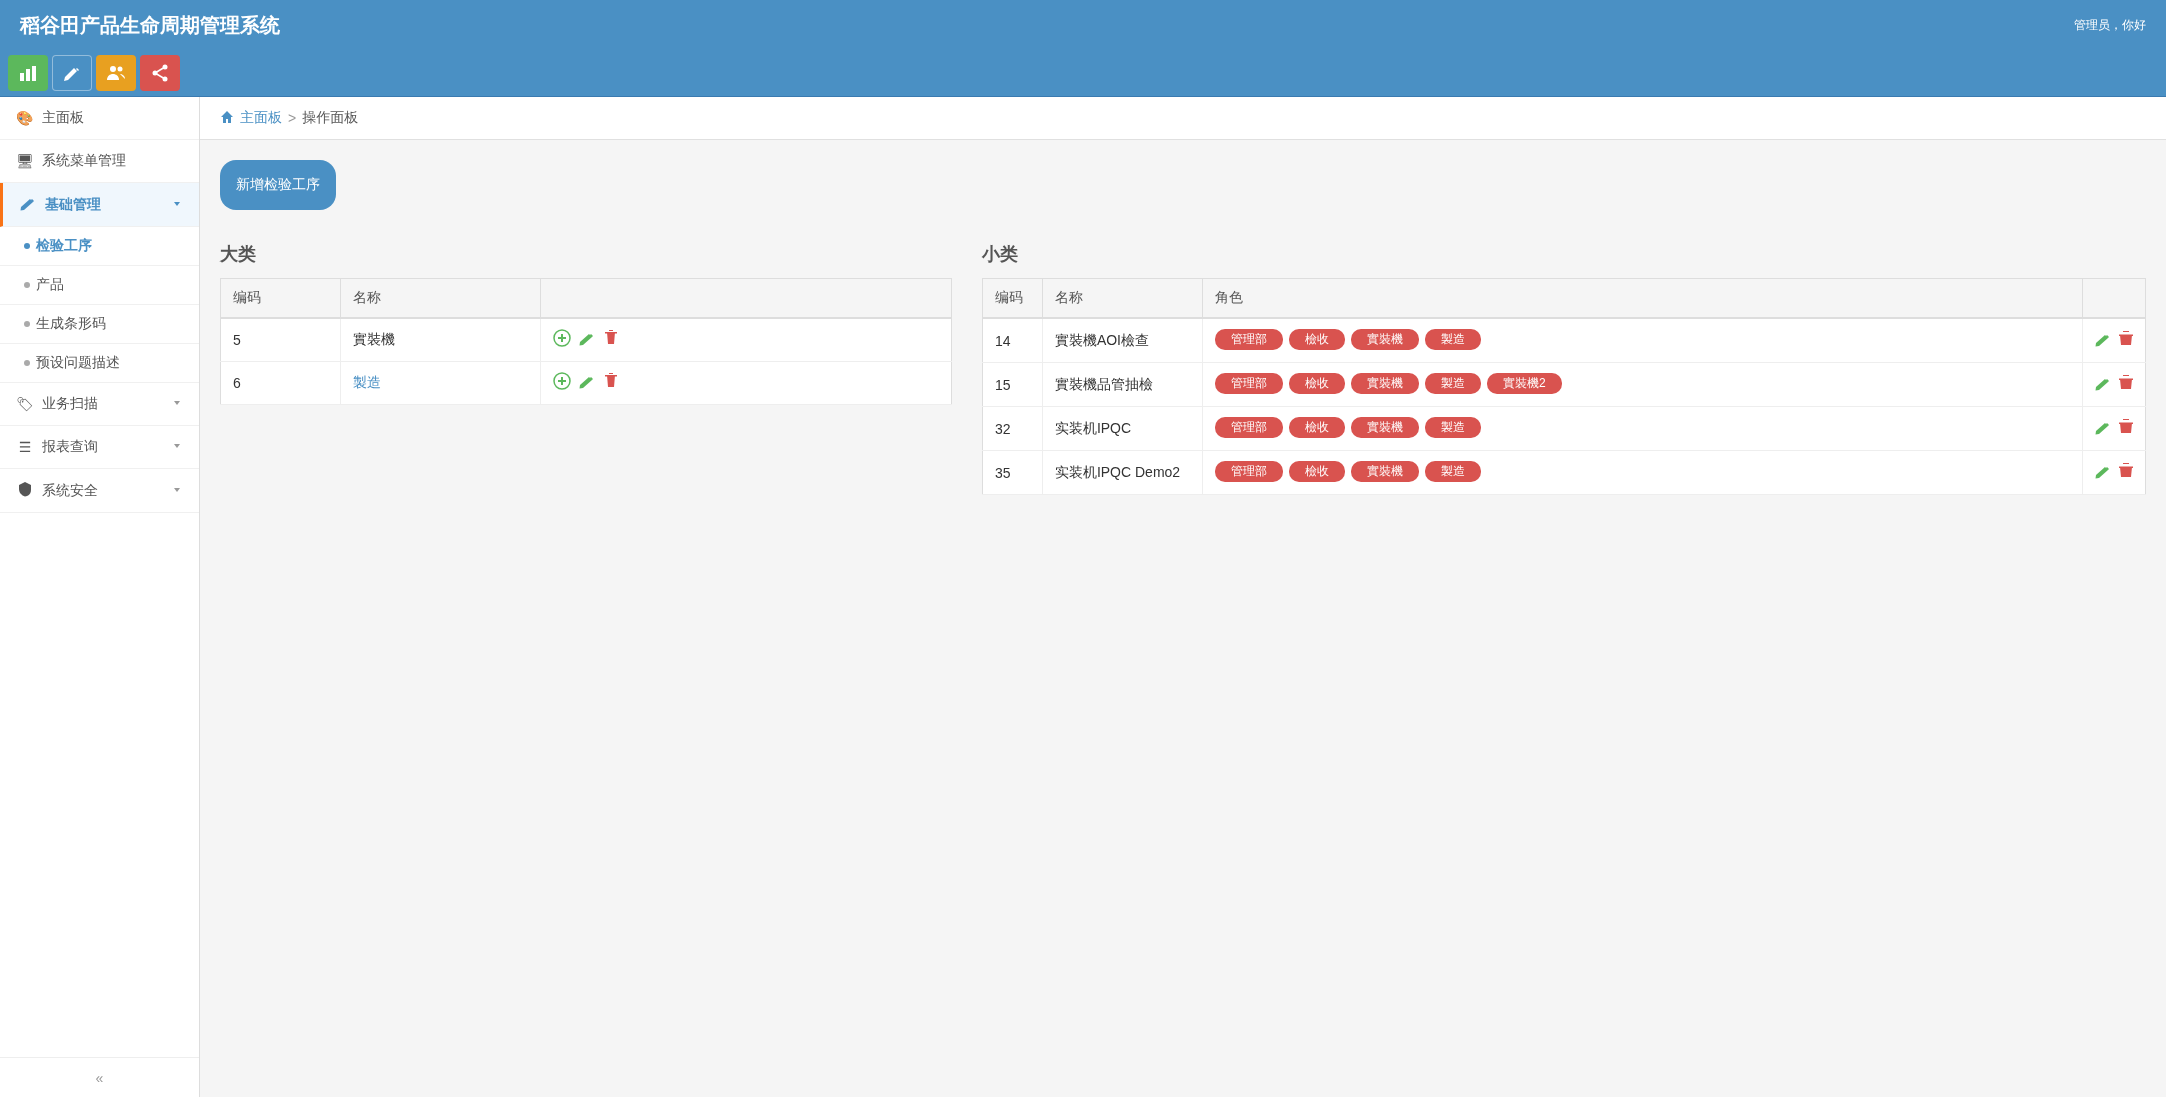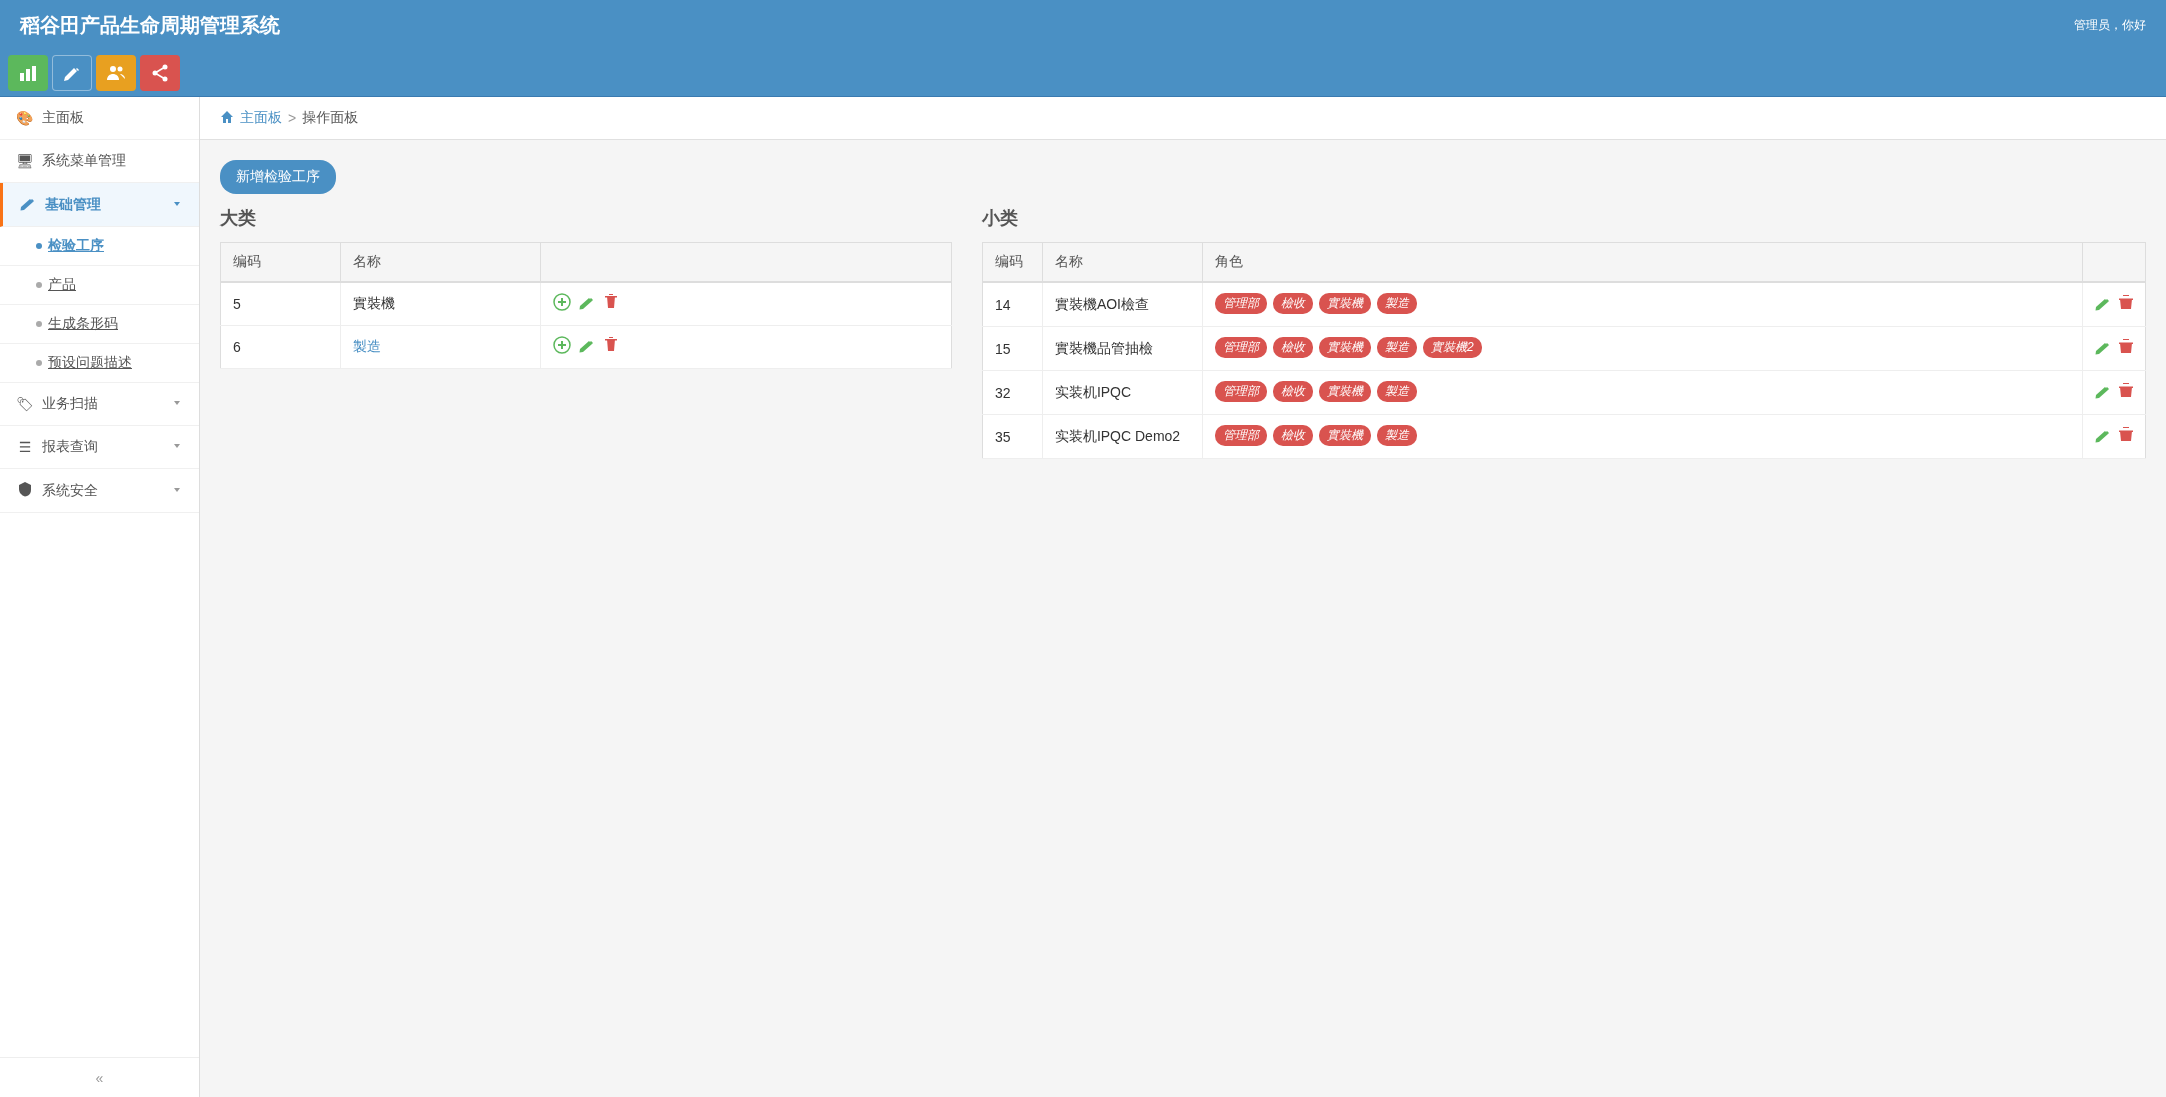--- a/index.html
+++ b/index.html
@@ -56,25 +56,25 @@
       padding: 12px 16px;
       cursor: pointer;
       color: #555;
       border-bottom: 1px solid #f0f0f0;
       gap: 8px;
     }
     .sidebar-item .item-icon { width: 18px; text-align: center; }
     .sidebar-item .arrow { margin-left: auto; }
 
     .sidebar-sub-item {
-      padding: 10px 16px 10px 36px;
+      padding: 10px 16px 10px 24px;
       cursor: pointer;
       color: #555;
       border-bottom: 1px solid #f0f0f0;
-      display: flex; align-items: center; gap: 6px; text-decoration: underline;
+      display: flex; align-items: center; gap: 6px;
     }
     .sidebar-sub-item.active { color: #4a90c4; font-weight: bold; }
     .sidebar-sub-item .dot { width: 6px; height: 6px; background: #aaa; border-radius: 50%; flex-shrink: 0; }
     .sidebar-sub-item.active .dot { background: #4a90c4; }
 
     .sidebar-collapse {
       margin-top: auto;
       display: flex; justify-content: center;
       padding: 12px;
       cursor: pointer;
@@ -101,25 +101,25 @@
     .breadcrumb .sep { color: #999; }
 
     
     .page-body { padding: 20px; }
 
     
     .btn-primary {
       background: #4a90c4;
       color: white;
       border: none;
-      padding: 8px 16px;
+      padding: 16px 16px;
       border-radius: 16px;
       cursor: pointer;
       font-size: 14px;
-      margin-bottom: 12px;
+      margin-bottom: 32px;
     }
 
     
     .tables-area { display: flex; gap: 30px; }
 
     .table-section { flex: 1; }
     .table-section.large { flex: 0 0 38%; }
     .table-section.small { flex: 1; }
 
     .section-title {
@@ -157,27 +157,26 @@
     .action-icon { cursor: pointer; font-size: 16px; }
     .action-icon.add { color: #5cb85c; }
     .action-icon.edit { color: #5cb85c; }
     .action-icon.delete { color: #d9534f; }
 
     .link-text { color: #4a90c4; text-decoration: none; }
 
     
     .badge {
       display: inline-block;
-      padding: 2px 8px;
+      padding: 2px 16px;
       border-radius: 10px;
       font-size: 12px;
       color: white;
       margin-right: 3px;
       margin-bottom: 2px;
-      font-style: italic;
     }
     .badge-red { background: #d9534f; }
 
     .roles-cell { display: flex; flex-wrap: wrap; gap: 3px; align-items: center; }
 
     
     .sidebar-item.active-menu { border-left: 3px solid #f97316; background: #f0f7fd; }
   </style>
 </head>
 <body>

